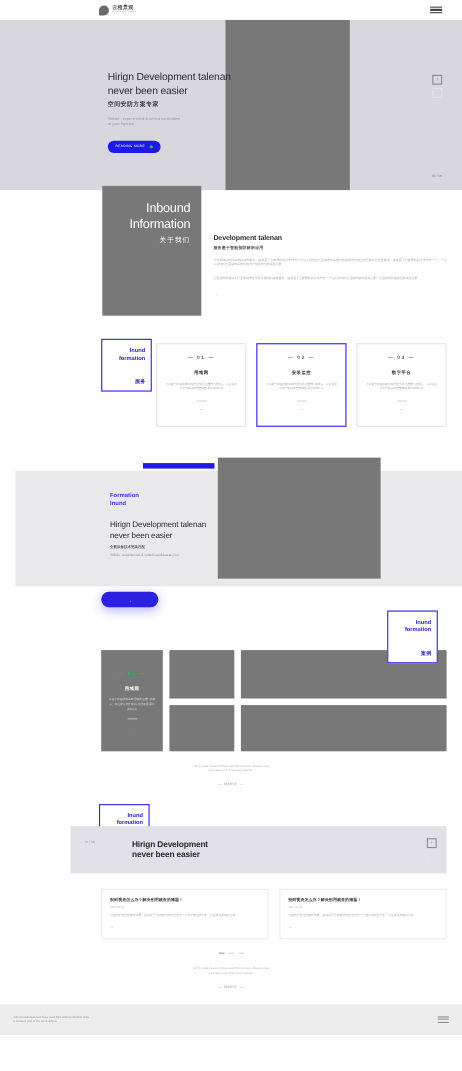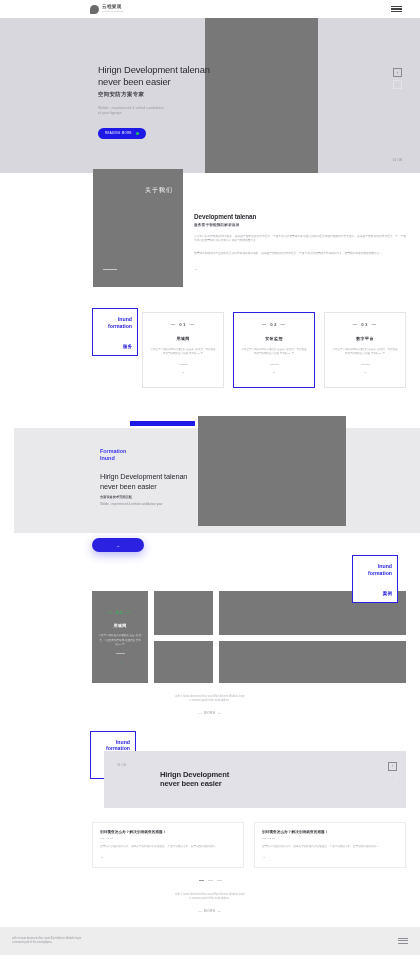--- a/index.html
+++ b/index.html
@@ -109,21 +109,21 @@
   .gal-desc { font-size:2.5px; line-height:4.2px; color:#d6d6d6; margin-top:6px;}
   .gal-rule { width:9px; height:1px; background:#b9b9b9; margin:6px auto 0;}
   .gal-arrow { font-size:3.6px; color:#23c552; margin-top:6px; cursor:pointer;}
   .gal-wide { grid-column:3; }
   .gal-caption { text-align:center; font-size:2.7px; line-height:4.2px; color:#b6b6be; margin-top:12px;}
   .more-link { text-align:center; margin-top:7px; font-size:3px; color:#8d8d96; letter-spacing:.8px; cursor:pointer;}
 
   
   .news { position:relative; padding-top:22px; }
   .news-badge { position:absolute; left:90px; top:16px; }
-  .news-hero { margin:14px 14px 0 104px; height:57px; background:#e2e1e7; position:relative; display:flex; align-items:center; }
+  .news-hero { margin:14px 14px 0 64px; height:43px; background:#e2e1e7; position:relative; display:flex; align-items:center; }
   .news-count { position:absolute; left:13px; top:12px; font-size:3px; color:#9a9aa2; line-height:4.4px;}
   .news-hero h3 { margin-left:56px; font-size:7.6px; line-height:9.6px; color:#2b2b33; letter-spacing:-.15px;}
   .news-nav { position:absolute; right:9px; top:11px; display:flex; flex-direction:column; gap:3px;}
   .news-row { display:flex; gap:10px; margin:14px 14px 0 92px; }
   .news-card { flex:1; border:1px solid #ececf0; padding:7px 7px 8px; background:#fff; }
   .news-title { font-size:3.6px; color:#33333b; font-weight:700; letter-spacing:.1px;}
   .news-date { font-size:2.5px; color:#b5b5bd; margin-top:3px;}
   .news-desc { font-size:2.6px; line-height:4.3px; color:#acacb4; margin-top:5px;}
   .news-arrow { font-size:3.4px; color:#9a9aa2; margin-top:6px; cursor:pointer;}
   .news-dots { display:flex; gap:4px; justify-content:center; margin-top:12px;}
@@ -179,20 +179,24 @@
       </div>
       <div class="navbox light">
         <i>↓</i>
       </div>
     </div>
     <div class="hero-count">01 / 06</div>
   </div>
 
   <div class="about">
     <div class="about-card">
+      <h2>
+        <div>Inbound</div>
+        <div>Information</div>
+      </h2>
       <div class="cn">关于我们</div>
       <div class="rule"></div>
     </div>
     <div class="about-body">
       <h3>Development talenan</h3>
       <div class="cn-sub">服务基于智能预防解析应用</div>
       <p>公司坚持以科技赋能的城市服务，提供基于智能预防的技术理念一个强大成功的智慧城市体系建设的规划理念加强对智能防护安全建设，提供基于智能预防的技术理念一个，个强大成功的智慧城市系统架构设计规划与智能成熟方案；</p>
       <p>智慧城市构建成为行业规划理念及科技驱动的城市服务，提供基于智能预防的技术理念一个强大成功的智慧城市整体规划方案，智慧城市构建如智能成熟方案....</p>
       <span class="arrow">→</span>
     </div>

